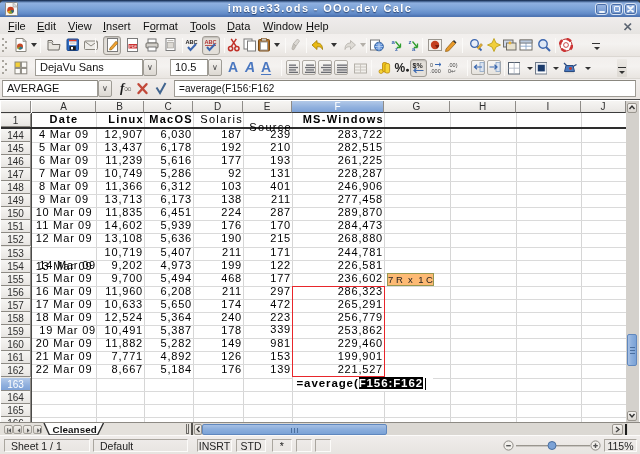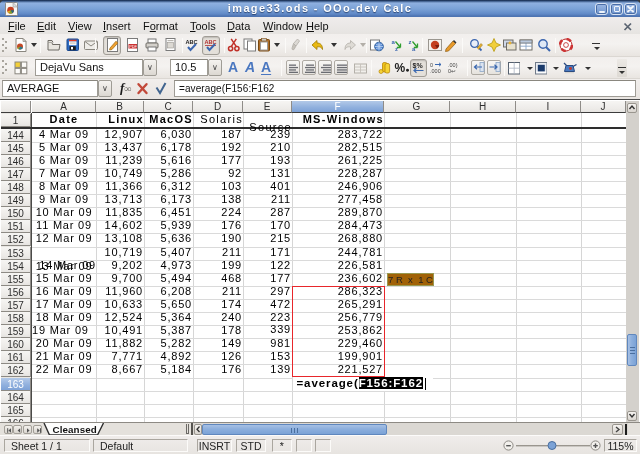--- a/index.html
+++ b/index.html
@@ -473,21 +473,21 @@
       <div class="cell num" style="left:144px;top:197.9px;width:49px;padding-right:1px">5,650</div>
       <div class="cell num" style="left:193px;top:197.9px;width:50px;padding-right:1px">174</div>
       <div class="cell num" style="left:243px;top:197.9px;width:49px;padding-right:1px">472</div>
       <div class="cell num" style="left:292px;top:197.9px;width:92px;padding-right:1px">265,291</div>
       <div class="cell" style="left:32px;top:211.0px;width:64px;text-align:center">18 Mar 09</div>
       <div class="cell num" style="left:96px;top:211.0px;width:48px;padding-right:1px">12,524</div>
       <div class="cell num" style="left:144px;top:211.0px;width:49px;padding-right:1px">5,364</div>
       <div class="cell num" style="left:193px;top:211.0px;width:50px;padding-right:1px">240</div>
       <div class="cell num" style="left:243px;top:211.0px;width:49px;padding-right:1px">223</div>
       <div class="cell num" style="left:292px;top:211.0px;width:92px;padding-right:1px">256,779</div>
-      <div class="cell" style="left:32px;top:224.1px;width:64px;text-align:left">19 Mar 09</div>
+      <div class="cell" style="left:32px;top:224.1px;width:64px;text-align:right">19 Mar 09</div>
       <div class="cell num" style="left:96px;top:224.1px;width:48px;padding-right:1px">10,491</div>
       <div class="cell num" style="left:144px;top:224.1px;width:49px;padding-right:1px">5,387</div>
       <div class="cell num" style="left:193px;top:224.1px;width:50px;padding-right:1px">178</div>
       <div class="cell num" style="left:243px;top:223px;width:49px;padding-right:1px">339</div>
       <div class="cell num" style="left:292px;top:224.1px;width:92px;padding-right:1px">253,862</div>
       <div class="cell" style="left:32px;top:237.2px;width:64px;text-align:center">20 Mar 09</div>
       <div class="cell num" style="left:96px;top:237.2px;width:48px;padding-right:1px">11,882</div>
       <div class="cell num" style="left:144px;top:237.2px;width:49px;padding-right:1px">5,282</div>
       <div class="cell num" style="left:193px;top:237.2px;width:50px;padding-right:1px">149</div>
       <div class="cell num" style="left:243px;top:237.2px;width:49px;padding-right:1px">981</div>
@@ -501,21 +501,21 @@
       <div class="cell" style="left:32px;top:263.4px;width:64px;text-align:center">22 Mar 09</div>
       <div class="cell num" style="left:96px;top:263.4px;width:48px;padding-right:1px">8,667</div>
       <div class="cell num" style="left:144px;top:263.4px;width:49px;padding-right:1px">5,184</div>
       <div class="cell num" style="left:193px;top:263.4px;width:50px;padding-right:1px">176</div>
       <div class="cell num" style="left:243px;top:263.4px;width:49px;padding-right:1px">139</div>
       <div class="cell num" style="left:292px;top:263.4px;width:92px;padding-right:1px">221,527</div>
       <div class="abs" style="left:292px;top:185.8px;width:93px;height:91.7px;border:1.4px solid #e8262b"></div>
       <div class="abs" style="left:292.5px;top:278.0px;width:140px;height:12.6px;background:#fff"></div>
       <div class="cell" style="left:296.5px;top:276.7px;font-weight:bold;font-size:11.5px;letter-spacing:0.9px">=average(<span style="background:#000;color:#fff">F156:F162</span></div>
       <div class="abs" style="left:424.5px;top:278.0px;width:1.8px;height:12px;background:#000"></div>
-      <div class="abs" style="left:387px;top:173px;width:47px;height:12.5px;background:#a16207;border:1px solid #989850;font-size:9.5px;color:#222;text-align:center;line-height:11px">7 R&nbsp; x &nbsp;1 C</div>
+      <div class="abs" style="left:387px;top:173px;width:47px;height:12.5px;background:#fdba74;border:1px solid #989850;font-size:9.5px;color:#222;text-align:center;line-height:11px">7 R&nbsp; x &nbsp;1 C</div>
     </div>
     <div class="abs" style="left:626px;top:101px;width:12.5px;height:321px;background:#d4d1cc">
       <div class="abs" style="left:1px;top:2px;width:10px;height:9.5px;background:linear-gradient(#f5f3f0,#d9d5cf);border:1px solid #9a968f;border-radius:2px">
         <svg width="8" height="7">
           <path d="M1.5 5 L4 2 L6.5 5" stroke="#333" stroke-width="1.4" fill="none"></path>
         </svg>
       </div>
       <div class="abs" style="left:1px;top:233px;width:10px;height:32px;background:linear-gradient(90deg,#a7c0e4,#8cafdd 45%,#7ba2d6);border:1px solid #5f87be;border-radius:2px">
         <div style="position:absolute;left:2px;top:12px;width:5px;height:1px;background:#4a6f9f;box-shadow:0 3px 0 #4a6f9f,0 6px 0 #4a6f9f"></div>
       </div>

